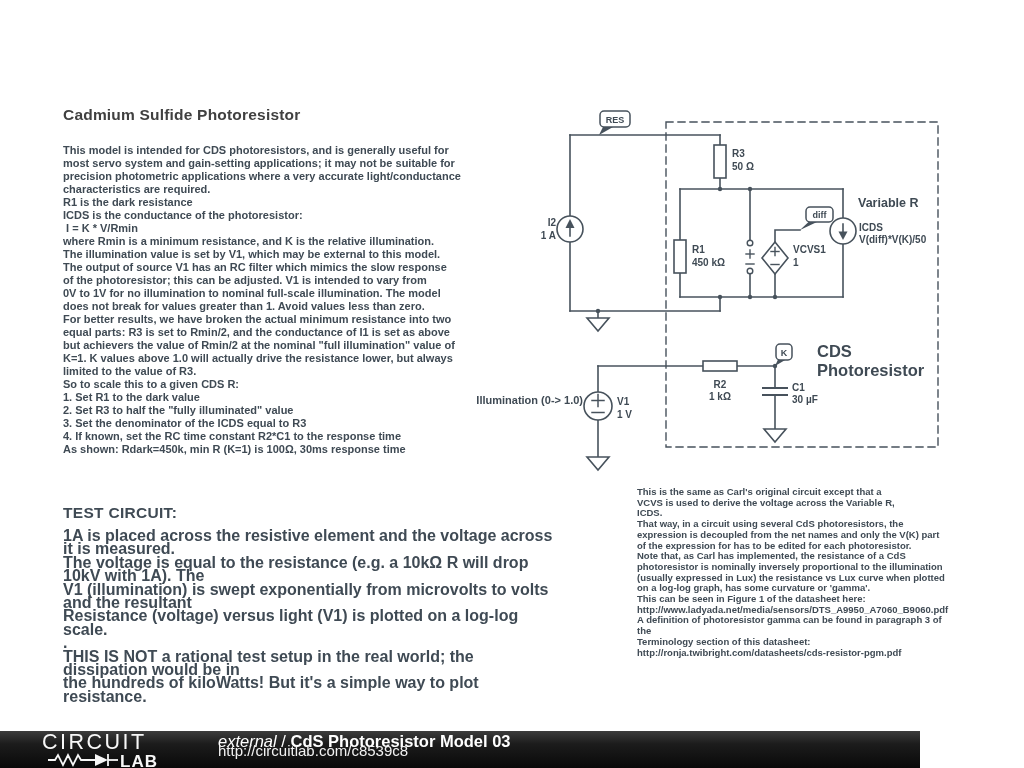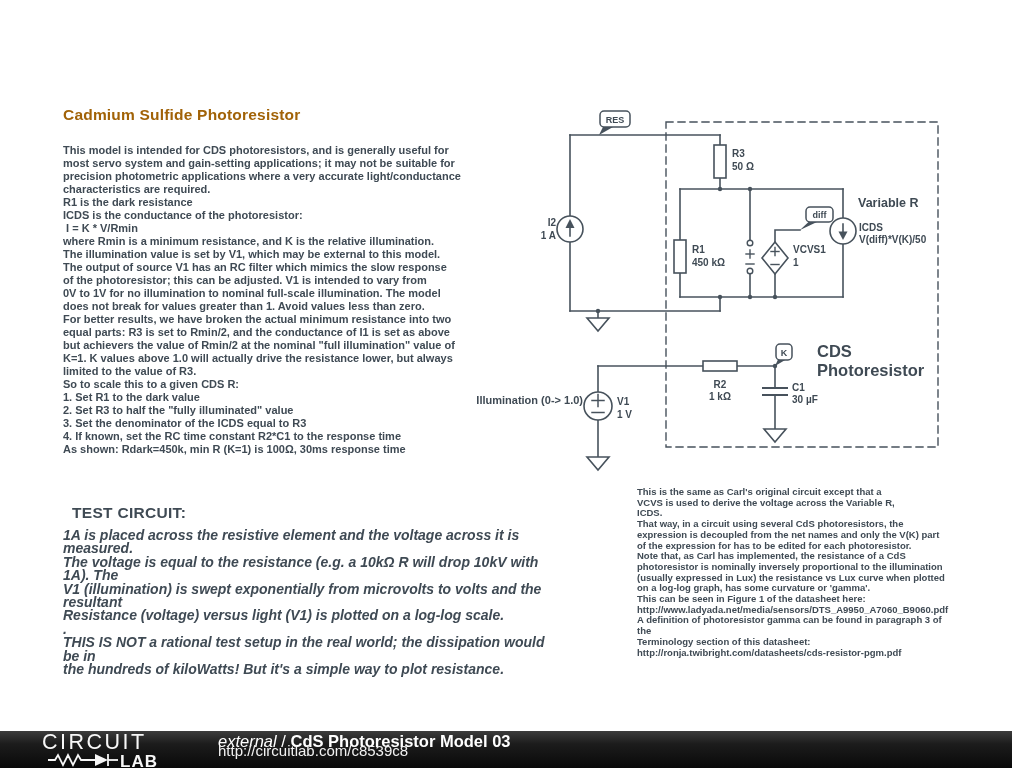--- a/index.html
+++ b/index.html
@@ -2,38 +2,38 @@
 <html><head>
 <meta charset="utf-8">
 <style>
   * { margin:0; padding:0; box-sizing:border-box; }
   html,body { width:1024px; height:768px; background:#ffffff; overflow:hidden;
               font-family:"Liberation Sans", sans-serif; }
   #page { position:relative; width:1024px; height:768px; background:#fff; }
 
   
   #doc-title { position:absolute; left:63px; top:106px; font-size:15.5px; font-weight:bold;
-               color:#a16207; letter-spacing:.2px; }
+               color:#404040; letter-spacing:.2px; }
   #doc-body  { position:absolute; left:63px; top:144px; width:475px; font-size:11px;
                font-weight:bold; line-height:13px; color:#3f4a54; white-space:pre-wrap; }
-  #test-title{ position:absolute; left:72px; top:504px; font-size:15.5px; font-weight:bold;
+  #test-title{ position:absolute; left:63px; top:504px; font-size:15.5px; font-weight:bold;
                color:#3f4a54; letter-spacing:.3px; }
-  #test-body { position:absolute; left:63px; top:529px; width:490px; font-size:14px;
-               font-weight:bold; line-height:13.4px; color:#3f4a54; white-space:pre-wrap;font-style:italic; }
+  #test-body { position:absolute; left:63px; top:529px; width:490px; font-size:16px;
+               font-weight:bold; line-height:13.4px; color:#3f4a54; white-space:pre-wrap; }
 
   
   #note { position:absolute; left:637px; top:487px; width:320px; font-size:9.5px;
           font-weight:bold; line-height:10.7px; color:#3f4a54; white-space:pre-wrap; }
 
   
   #schematic { position:absolute; left:455px; top:100px; }
   #schematic text { font-family:"Liberation Sans", sans-serif; font-weight:bold; fill:#3f4a54; }
 
   
-  #footer { position:absolute; left:0; top:731px; width:1012px; height:37px;
+  #footer { position:absolute; left:0; top:731px; width:920px; height:37px;
             background:linear-gradient(180deg,#3c3c3c 0%,#1c1c1c 35%,#090909 100%); }
   #logo { position:absolute; left:40px; top:1px; }
   #footer-title { position:absolute; left:218px; top:2px; color:#ffffff; font-size:16.5px; line-height:17px; }
   #footer-title .author { font-style:italic; font-weight:normal; }
   #footer-title .divider { font-weight:normal; }
   #footer-title .title { font-weight:bold; }
   #footer-url { position:absolute; left:218px; top:11px; color:#f2f2f2; font-size:15px; }
 </style>
 </head>
 <body>

